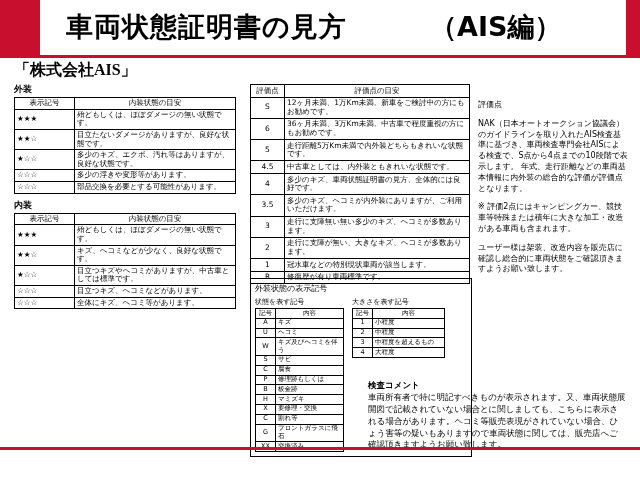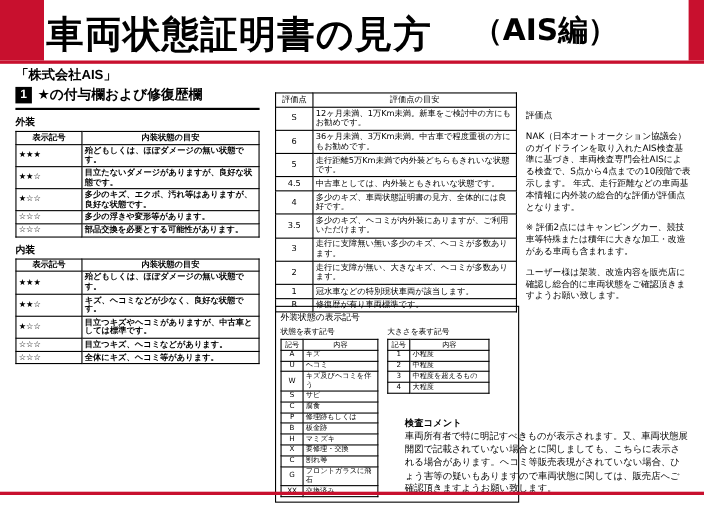--- a/index.html
+++ b/index.html
@@ -19,40 +19,40 @@
     position:absolute; left:0; top:0; width:640px; height:55px;
     background:#ffffff;
   }
   .header-bar-left {
     position:absolute; left:0; top:0; width:40px; height:55px; background:#c8102e;
   }
   .header-bar-right {
     position:absolute; right:0; top:0; width:14px; height:55px; background:#c8102e;
   }
   .header-title {
-    position:absolute; left:42px; top:9px;
-    font-size:34px; font-weight:bold; letter-spacing:1px;
+    position:absolute; left:66px; top:9px;
+    font-size:27px; font-weight:bold; letter-spacing:1px;
     white-space:nowrap;
     font-family:"DejaVu Sans", sans-serif;
   }
   .header-sub {
     position:absolute; left:430px; top:9px;
     font-size:27px; font-weight:bold;
     font-family:"DejaVu Sans", sans-serif;
     white-space:nowrap;
   }
   .header-rule {
     position:absolute; left:0; top:55px; width:640px; height:3px; background:#c8102e;
   }
 
   
   .company {
     position:absolute; left:14px; top:60px;
-    font-size:12px; font-weight:bold;
-    font-family:Liberation Sans, sans-serif;
+    font-size:16px; font-weight:bold;
+    font-family:Liberation Serif, serif;
   }
 
   
   .num {
     display:inline-block;
     width:15px; height:15px; line-height:15px;
     background:#000; color:#fff; text-align:center;
     font-size:11px; font-weight:bold; vertical-align:middle;
     font-family:"Liberation Sans", sans-serif;
   }
@@ -70,21 +70,21 @@
   
   .left-col { position:absolute; left:14px; top:78px; width:222px; }
   .mini-label { font-size:9px; font-family:"DejaVu Sans", sans-serif; margin:5px 0 1px 0;font-weight:bold; }
 
   table.grid {
     border-collapse:collapse; width:100%;
     font-family:"DejaVu Sans", sans-serif;
   }
   table.grid th, table.grid td {
     border:1px solid #000; padding:1px 2px;
-    font-size:7.5px; font-weight:bold; text-align:left;
+    font-size:7.5px; font-weight:normal; text-align:left;
     line-height:1.15;
   }
   table.grid th { text-align:center; font-size:7.5px; }
   .star-cell { text-align:center; white-space:nowrap; font-size:8px; letter-spacing:0px; }
 
   
   .mid-col { position:absolute; left:250px; top:78px; width:220px; }
   table.score { border-collapse:collapse; width:100%; font-family:"DejaVu Sans", sans-serif; margin-top:6px;}
   table.score th, table.score td {
     border:1px solid #000; font-size:7.5px; padding:1.5px 2px; line-height:1.15;
@@ -145,23 +145,20 @@
     <div class="header-bar-left"></div>
     <div class="header-bar-right"></div>
     <div class="header-title">車両状態証明書の見方</div>
     <div class="header-sub">（AIS編）</div>
   </div>
   <div class="header-rule"></div>
 
   <div class="company">「株式会社AIS」</div>
 
   <div class="left-col">
-    <div class="sec-head underline">
-      <span class="num">1</span><span class="sec-title">★の付与欄および修復歴欄</span>
-    </div>
 
     <div class="mini-label">外装</div>
     <table class="grid">
       <tbody>
           <tr>
         <th style="width:60px">表示記号</th>
         <th>内装状態の目安</th>
       </tr>
       <tr>
             <td class="star-cell">★★★</td>

